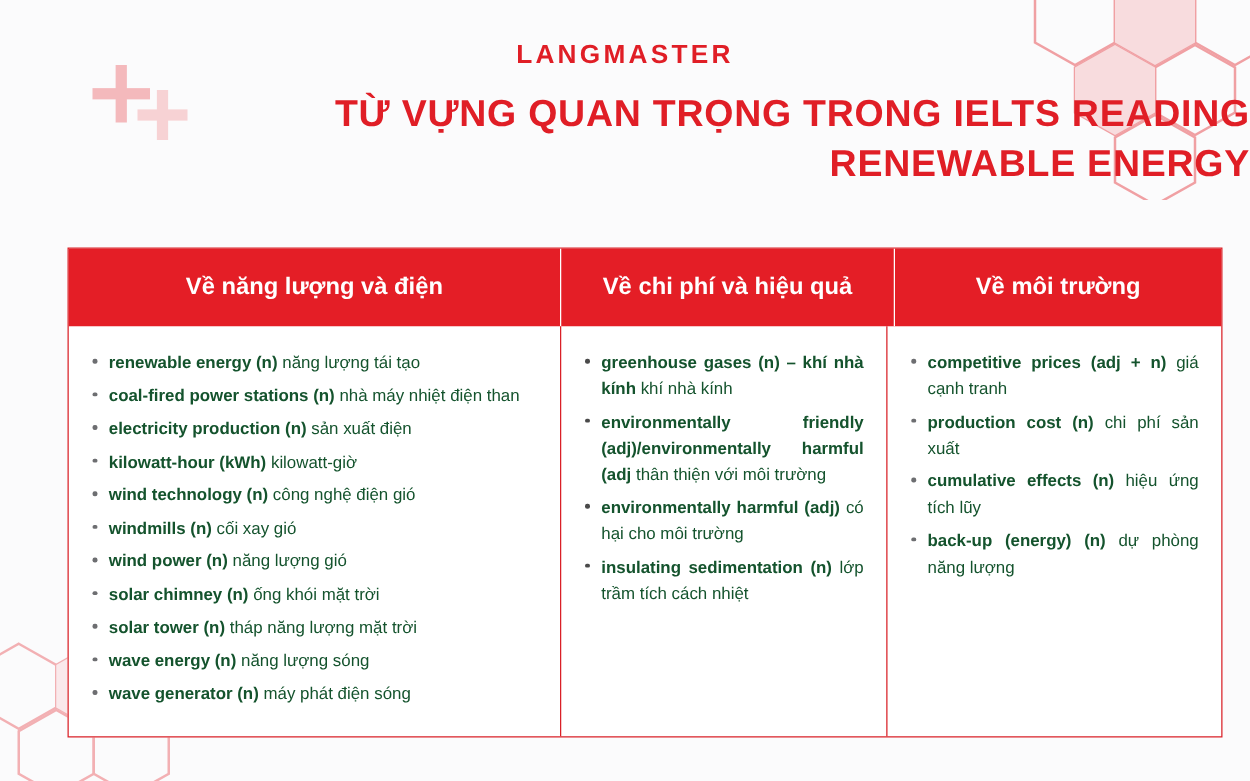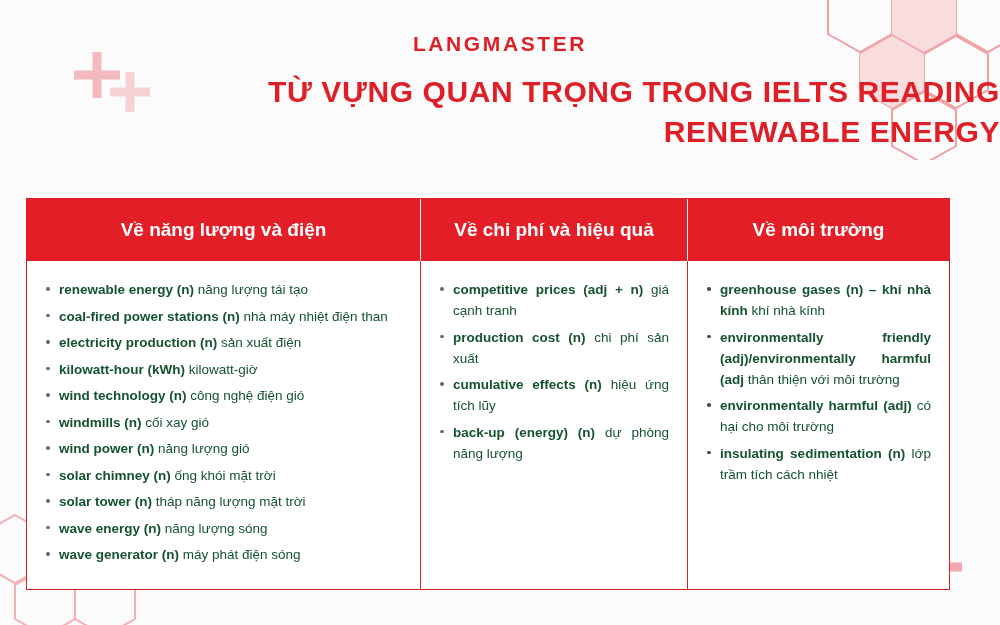--- a/index.html
+++ b/index.html
@@ -57,21 +57,21 @@
     color: #e01e26;
     font-weight: bold;
     letter-spacing: .6px;
   }
   .title-line1 { font-size: 30px; line-height: 40px; }
   .title-line2 { font-size: 30px; line-height: 40px; }
 
   
   .table {
     position: absolute;
-    left: 26px;
+    left: 54px;
     top: 198px;
     width: 924px;
     height: 392px;
     border: 1.5px solid #d92027;
     display: flex;
     flex-direction: column;
     background: #fff;
   }
   .thead {
     display: flex;
@@ -200,32 +200,32 @@
         <li><b>wind technology (n)</b> <span>công nghệ điện gió</span></li>
         <li><b>windmills (n)</b> <span>cối xay gió</span></li>
         <li><b>wind power (n)</b> <span>năng lượng gió</span></li>
         <li><b>solar chimney (n)</b> <span>ống khói mặt trời</span></li>
         <li><b>solar tower (n)</b> <span>tháp năng lượng mặt trời</span></li>
         <li><b>wave energy (n)</b> <span>năng lượng sóng</span></li>
         <li><b>wave generator (n)</b> <span>máy phát điện sóng</span></li>
       </ul>
     </div>
 
+    <div class="td col3">
+      <ul class="vocab">
+        <li><b>greenhouse gases (n) – khí nhà kính</b> <span>khí nhà kính</span></li>
+        <li><b>environmentally friendly (adj)/environmentally harmful (adj</b> <span>thân thiện với môi trường</span></li>
+        <li><b>environmentally harmful (adj)</b> <span>có hại cho môi trường</span></li>
+        <li><b>insulating sedimentation (n)</b> <span>lớp trầm tích cách nhiệt</span></li>
+      </ul>
+    </div>
+
     <div class="td col2">
       <ul class="vocab">
         <li><b>competitive prices (adj + n)</b> <span>giá cạnh tranh</span></li>
         <li><b>production cost (n)</b> <span>chi phí sản xuất</span></li>
         <li><b>cumulative effects (n)</b> <span>hiệu ứng tích lũy</span></li>
         <li><b>back-up (energy) (n)</b> <span>dự phòng năng lượng</span></li>
       </ul>
     </div>
 
-    <div class="td col3">
-      <ul class="vocab">
-        <li><b>greenhouse gases (n) – khí nhà kính</b> <span>khí nhà kính</span></li>
-        <li><b>environmentally friendly (adj)/environmentally harmful (adj</b> <span>thân thiện với môi trường</span></li>
-        <li><b>environmentally harmful (adj)</b> <span>có hại cho môi trường</span></li>
-        <li><b>insulating sedimentation (n)</b> <span>lớp trầm tích cách nhiệt</span></li>
-      </ul>
-    </div>
-
   </div>
 </div>
 
 </body></html>

